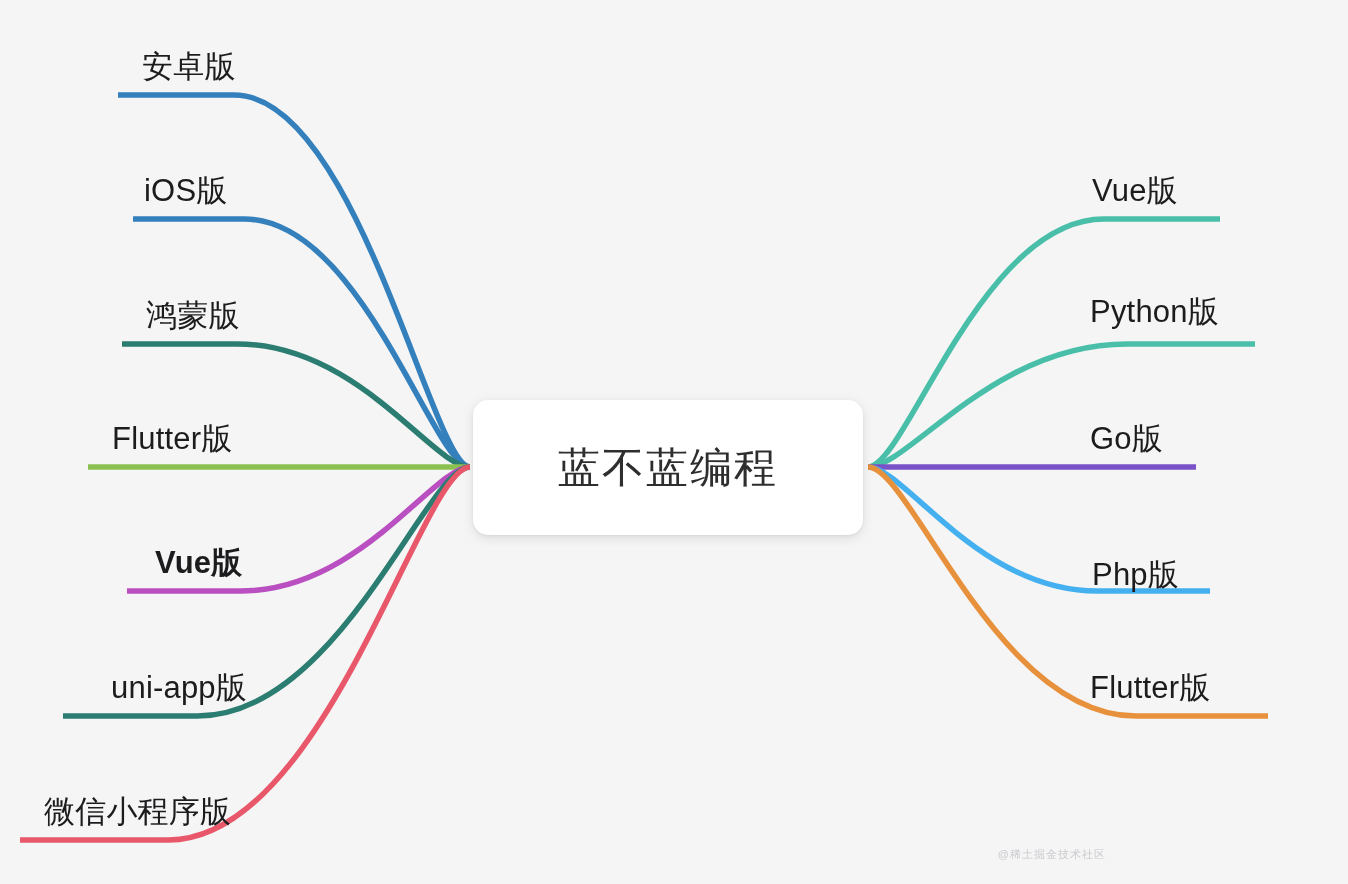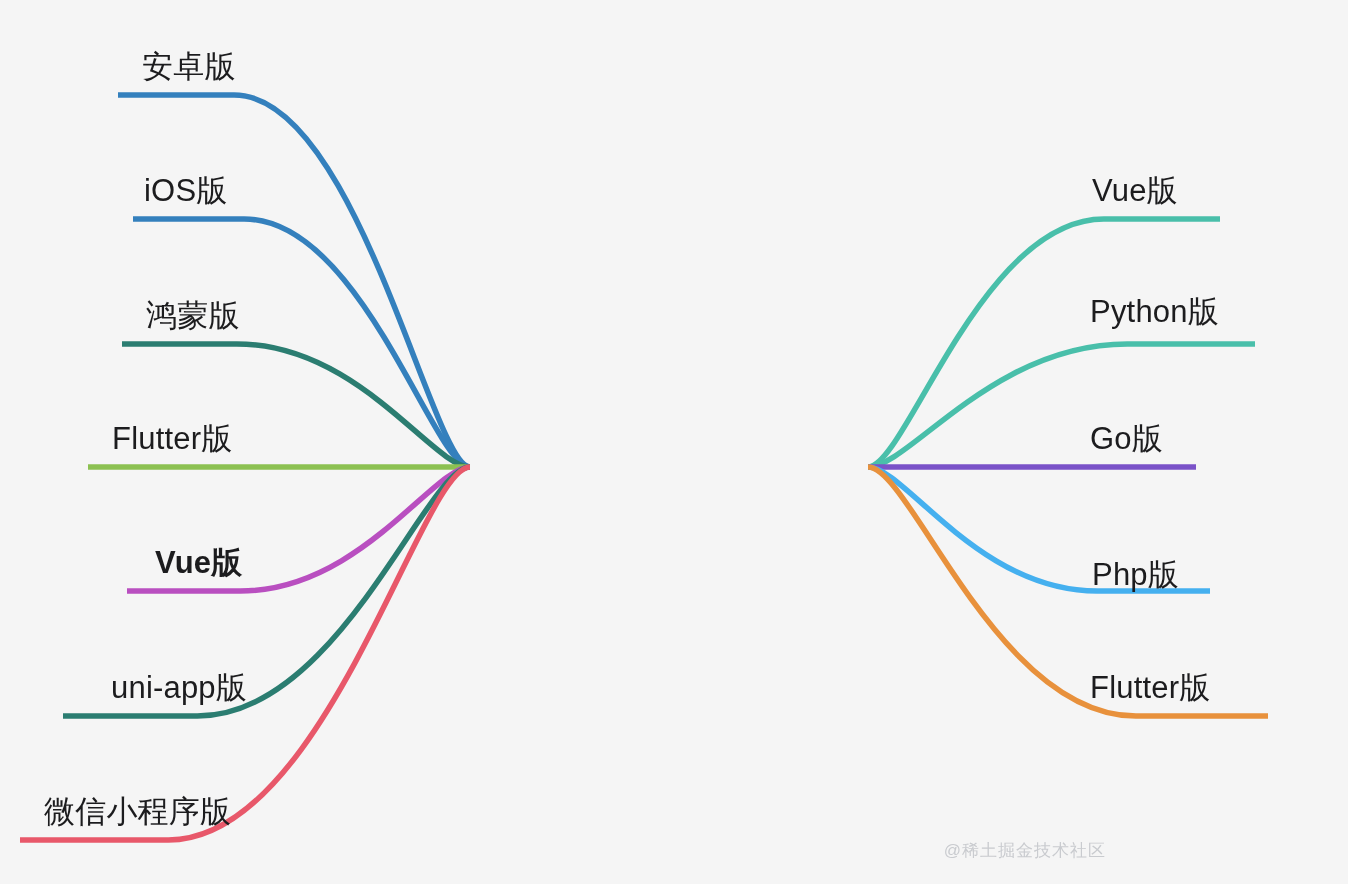--- a/index.html
+++ b/index.html
@@ -64,21 +64,21 @@
   #center-card-title {
     font-size: 42px;
     color: #2e2e2e;
     letter-spacing: 2px;
     white-space: nowrap;
   }
   #watermark {
     position: absolute;
     right: 22px;
     bottom: 22px;
-    font-size: 17px;
+    font-size: 11px;
     color: #c9cbcf;
     letter-spacing: 1px;
     white-space: nowrap;
   }
 </style>
 </head>
 <body style="background: rgb(245, 245, 245);">
 
 <div id="mindmap-root">
 
@@ -111,16 +111,19 @@
       <div class="node-label left-label" style="left: 44px; top: 796px; text-align: right;">微信小程序版</div>
     </div>
   <div id="right-labels">
       <div class="node-label right-label" style="left: 1092px; top: 175px;">Vue版</div>
       <div class="node-label right-label" style="left: 1090px; top: 296px;">Python版</div>
       <div class="node-label right-label" style="left: 1090px; top: 423px; text-align: right;">Go版</div>
       <div class="node-label right-label" style="left: 1092px; top: 547px; margin-top: 12px;">Php版</div>
       <div class="node-label right-label" style="left: 1090px; top: 672px;">Flutter版</div>
     </div>
 
+  <div id="center-card" style="background: rgb(255, 255, 255);">
+    <div id="center-card-title" style="color: rgb(46, 46, 46);">蓝不蓝编程</div>
+  </div>
 
   <div id="watermark" style="color: rgb(201, 203, 207);">@稀土掘金技术社区</div>
 
 </div>
 
 </body></html>

